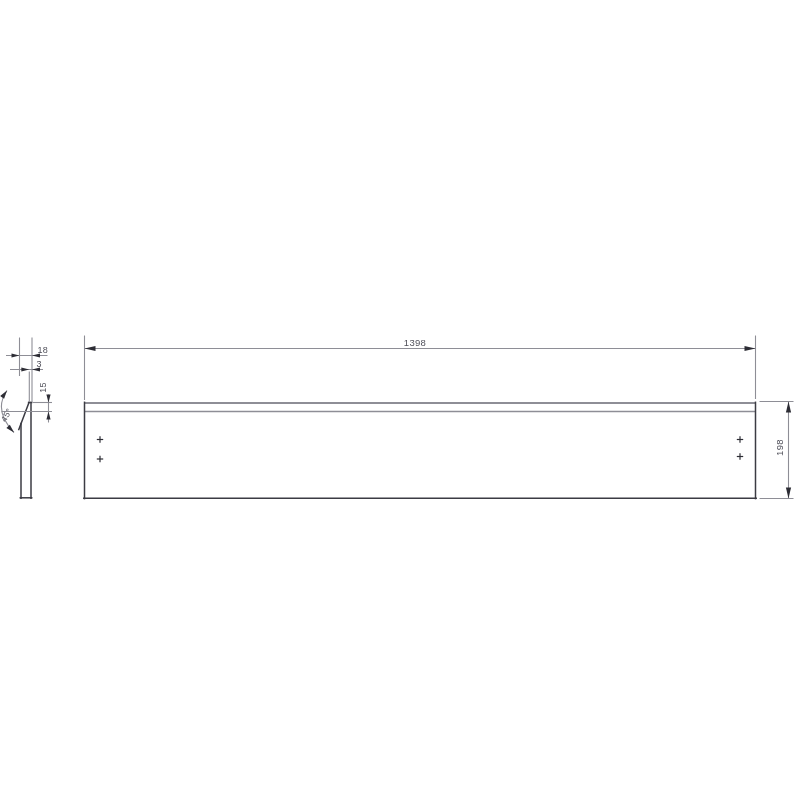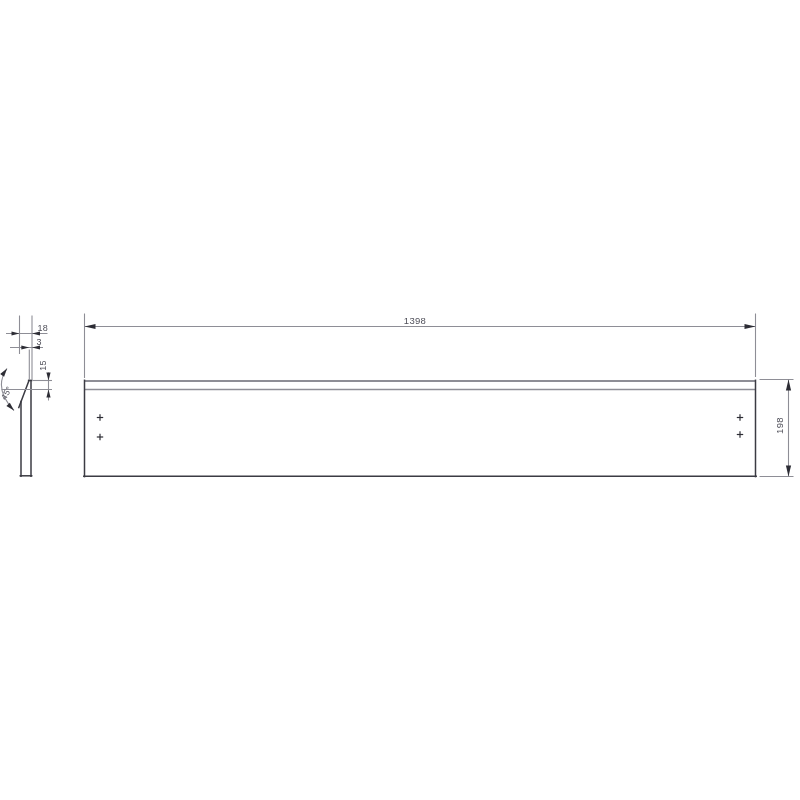--- a/index.html
+++ b/index.html
@@ -1,20 +1,20 @@
 <!DOCTYPE html>
 <html style="--outline: #3b3b43; --dimension: #8e8e96; --arrow: #2d2d35; --text: #50505a; --background: #ffffff;"><head>
 <meta charset="utf-8">
 <style>
   :root{
     --outline:#3b3b43; --dimension:#8e8e96; --arrow:#2d2d35;
     --text:#50505a; --background:#ffffff;
   }
   html,body{margin:0;padding:0;background:var(--background);}
-  .canvas{position:relative;width:800px;height:608px;background:var(--background);overflow:hidden;}
+  .canvas{position:relative;width:800px;height:608px;background:var(--background);overflow:hidden;margin-top:22px;}
   svg{display:block;}
   .ol{stroke:var(--outline);stroke-width:1.5;fill:none;stroke-linecap:square;}
   .dim{stroke:var(--dimension);stroke-width:1.1;fill:none;stroke-linecap:butt;}
   .g2{stroke:var(--dimension);stroke-width:2;fill:none;}
   .g18{stroke:var(--dimension);stroke-width:1.7;fill:none;}
   .arrow{fill:var(--arrow);stroke:none;}
   .cross{stroke:var(--arrow);stroke-width:1.2;fill:none;}
   .lbl{fill:var(--text);font-family:"Liberation Sans",sans-serif;font-size:9.5px;letter-spacing:0.3px;}
   .lbl-sm{font-size:9px;}
   .lbl-xs{font-size:8.5px;}

